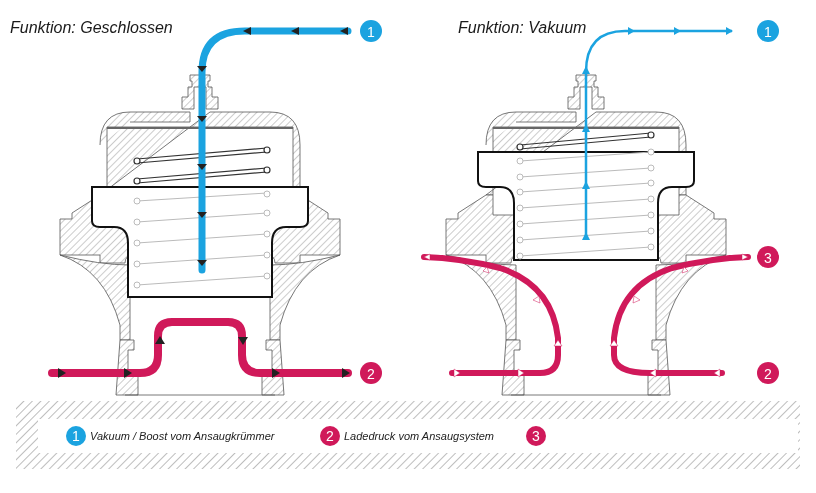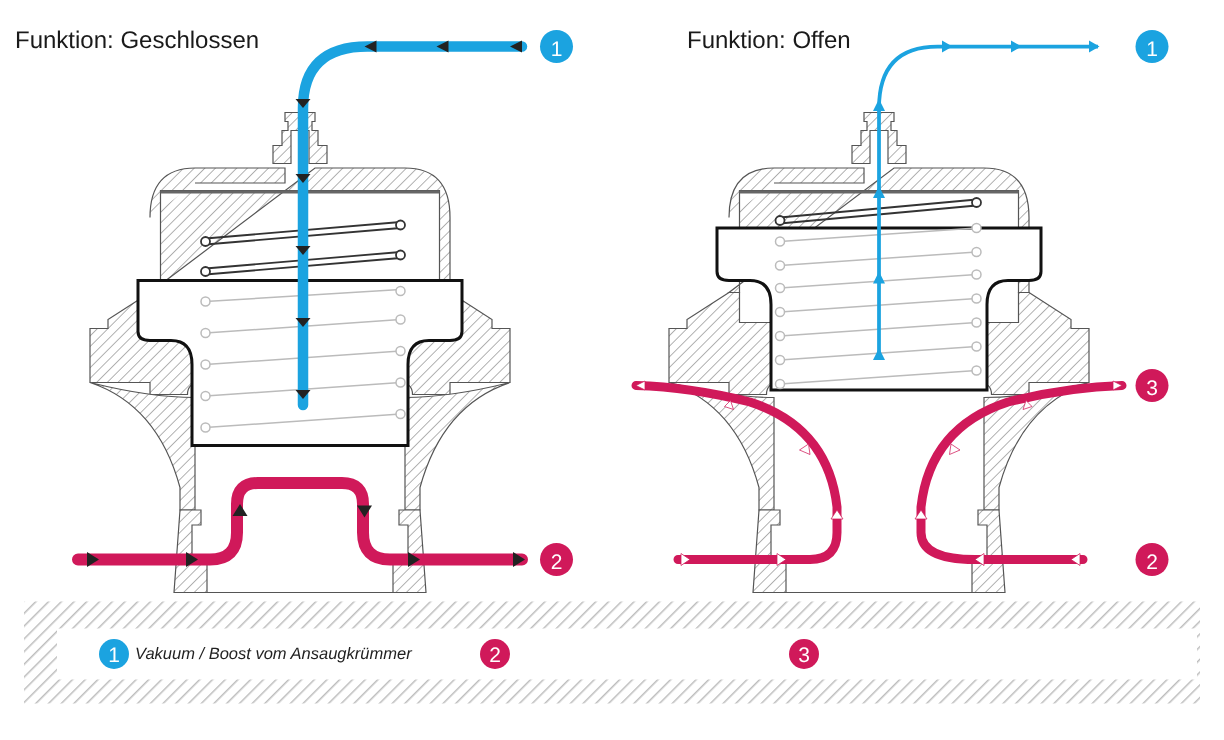--- a/index.html
+++ b/index.html
@@ -1,29 +1,29 @@
 <!DOCTYPE html>
 <html><head>
 <meta charset="utf-8">
 <style>
   html, body { margin: 0; padding: 0; background: #ffffff; }
   body { width: 816px; height: 493px; position: relative; overflow: hidden; font-family: "Liberation Sans", sans-serif; }
-  .title { position: absolute; top: 19px; font-size: 16px; color: #1a1a1a; }
+  .title { position: absolute; top: 19px; font-size: 16px; font-style: italic; color: #1a1a1a; }
   #title-closed { left: 10px; }
   #title-open { left: 458px; }
   svg.diagram { position: absolute; left: 0; top: 0; }
   .badge-text { font-family: "Liberation Sans", sans-serif; font-size: 14px; fill: #ffffff; text-anchor: middle; dominant-baseline: central; }
   .legend-item { position: absolute; top: 426px; display: flex; align-items: center; font-size: 11px; font-style: italic; color: #222; white-space: nowrap; }
   .legend-badge { width: 20px; height: 20px; border-radius: 50%; color: #fff; font-size: 14px; font-style: normal; display: inline-flex; align-items: center; justify-content: center; margin-right: 4px; }
 </style>
 </head>
 <body>
 
 <div class="title" id="title-closed">Funktion: Geschlossen</div>
-<div class="title" id="title-open">Funktion: Offen</div>
+<div class="title" id="title-open">Funktion: Vakuum</div>
 
 <svg class="diagram" width="816" height="493" viewBox="0 0 816 493">
   <defs>
     <pattern id="hatch" patternUnits="userSpaceOnUse" width="5" height="5" patternTransform="rotate(45)">
       <rect width="5" height="5" fill="#ffffff"></rect>
       <line x1="0" y1="0" x2="0" y2="5" stroke="#aaaaaa" stroke-width="1.2"></line>
     </pattern>
     <pattern id="hatchBand" patternUnits="userSpaceOnUse" width="6" height="6" patternTransform="rotate(45)">
       <rect width="6" height="6" fill="#ffffff"></rect>
       <line x1="0" y1="0" x2="0" y2="6" stroke="#bdbdbd" stroke-width="2"></line>
@@ -204,16 +204,17 @@
   <rect x="16" y="401" width="784" height="68" fill="url(#hatchBand)"></rect>
   <rect x="38" y="419" width="760" height="34" fill="#ffffff"></rect>
 </svg>
 
 <div class="legend-item" style="left:66px;">
   <span class="legend-badge" style="background:#1ba3e0;">1</span>
   <span>Vakuum / Boost vom Ansaugkrümmer</span>
 </div>
 <div class="legend-item" style="left:320px;">
   <span class="legend-badge" style="background:#d0195a;">2</span>
+  <span>Ladedruck vom Ansaugsystem</span>
 </div>
 <div class="legend-item" style="left:526px;">
   <span class="legend-badge" style="background:#d0195a;">3</span>
 </div>
 
 </body></html>

